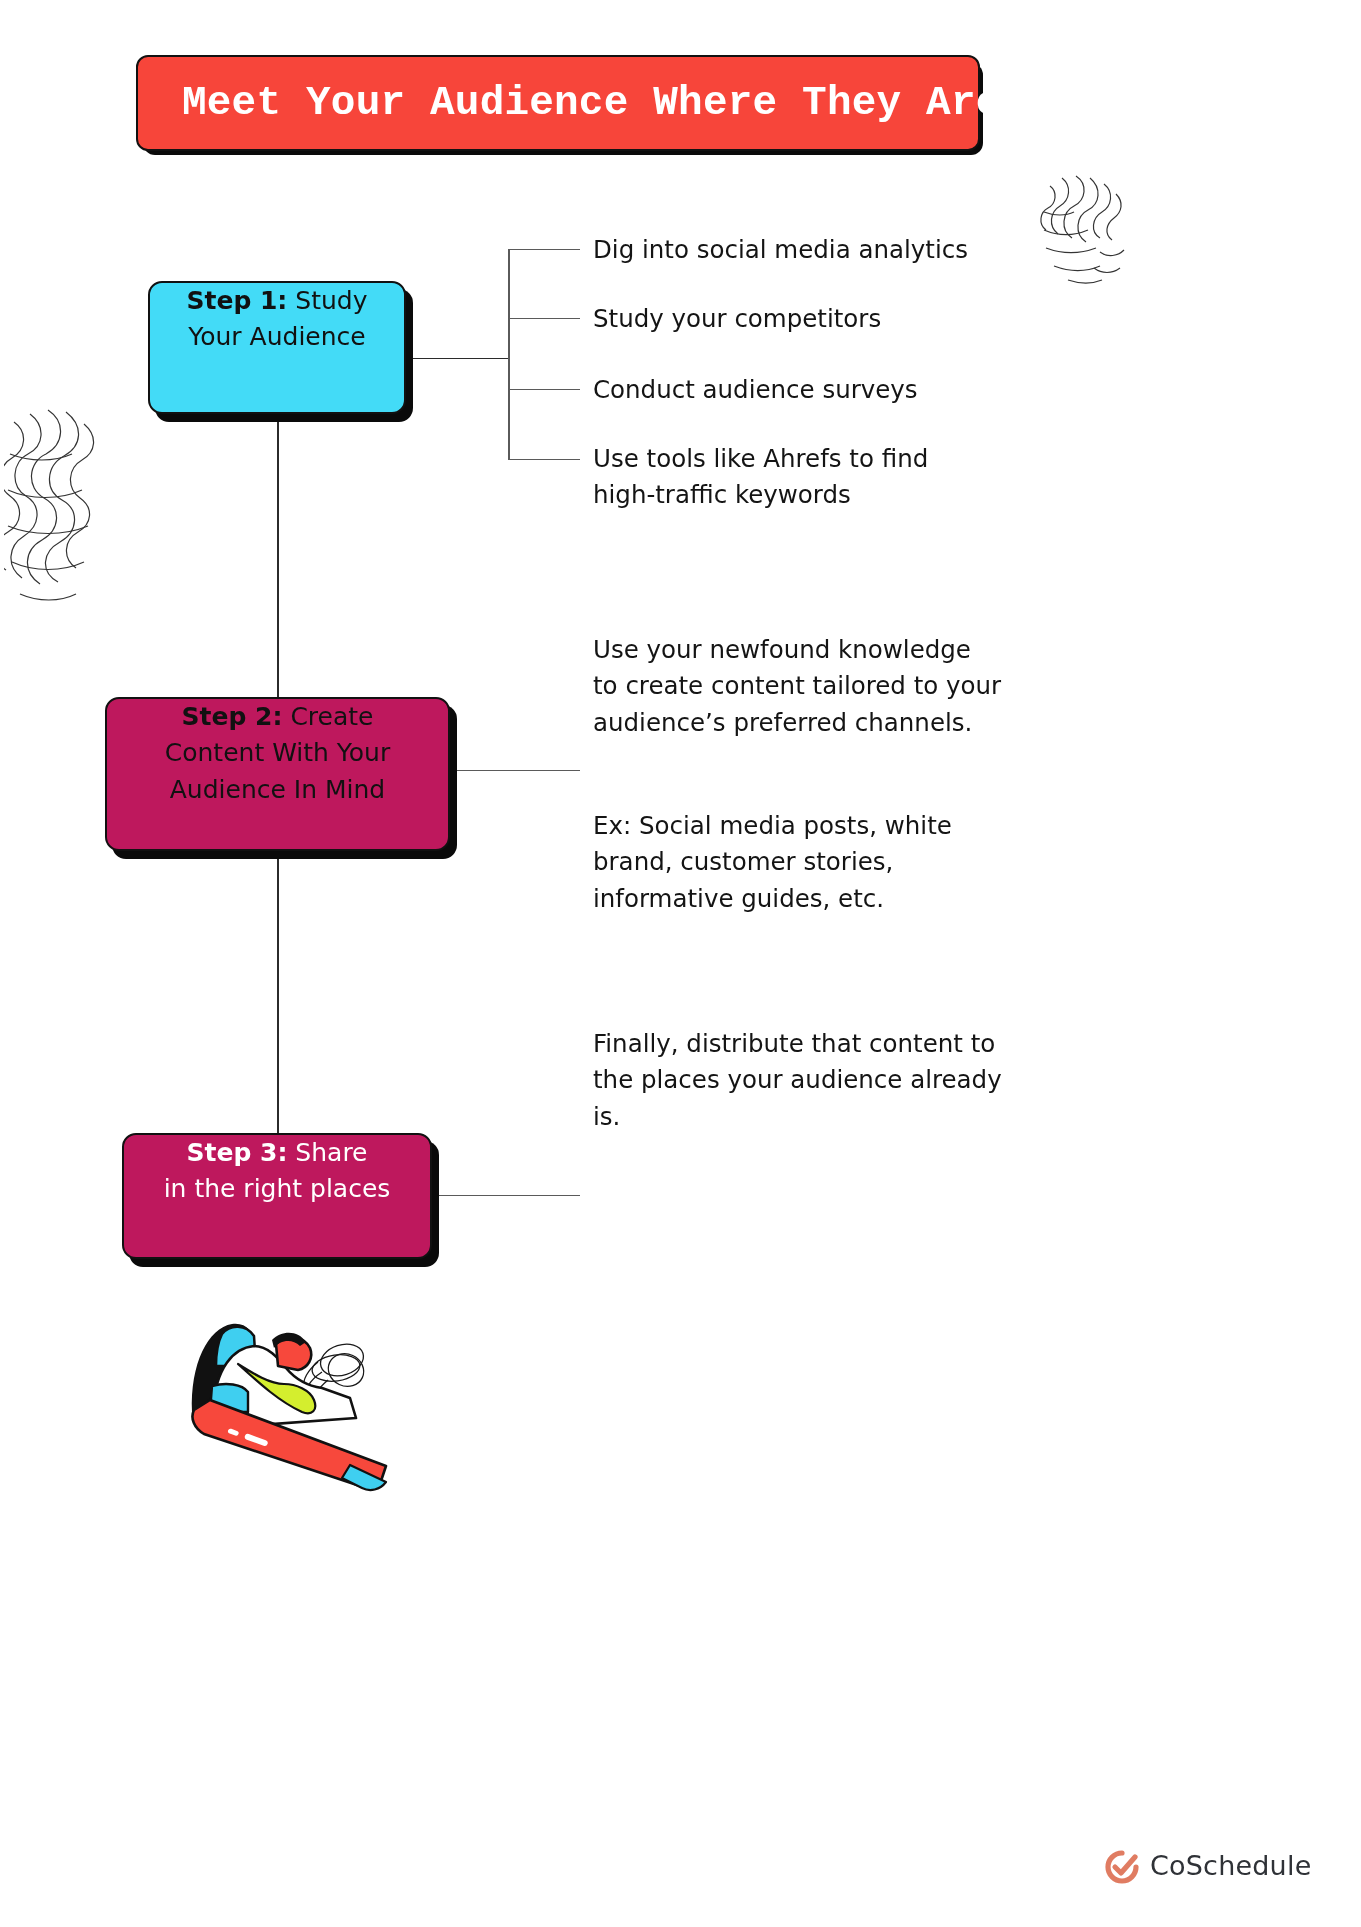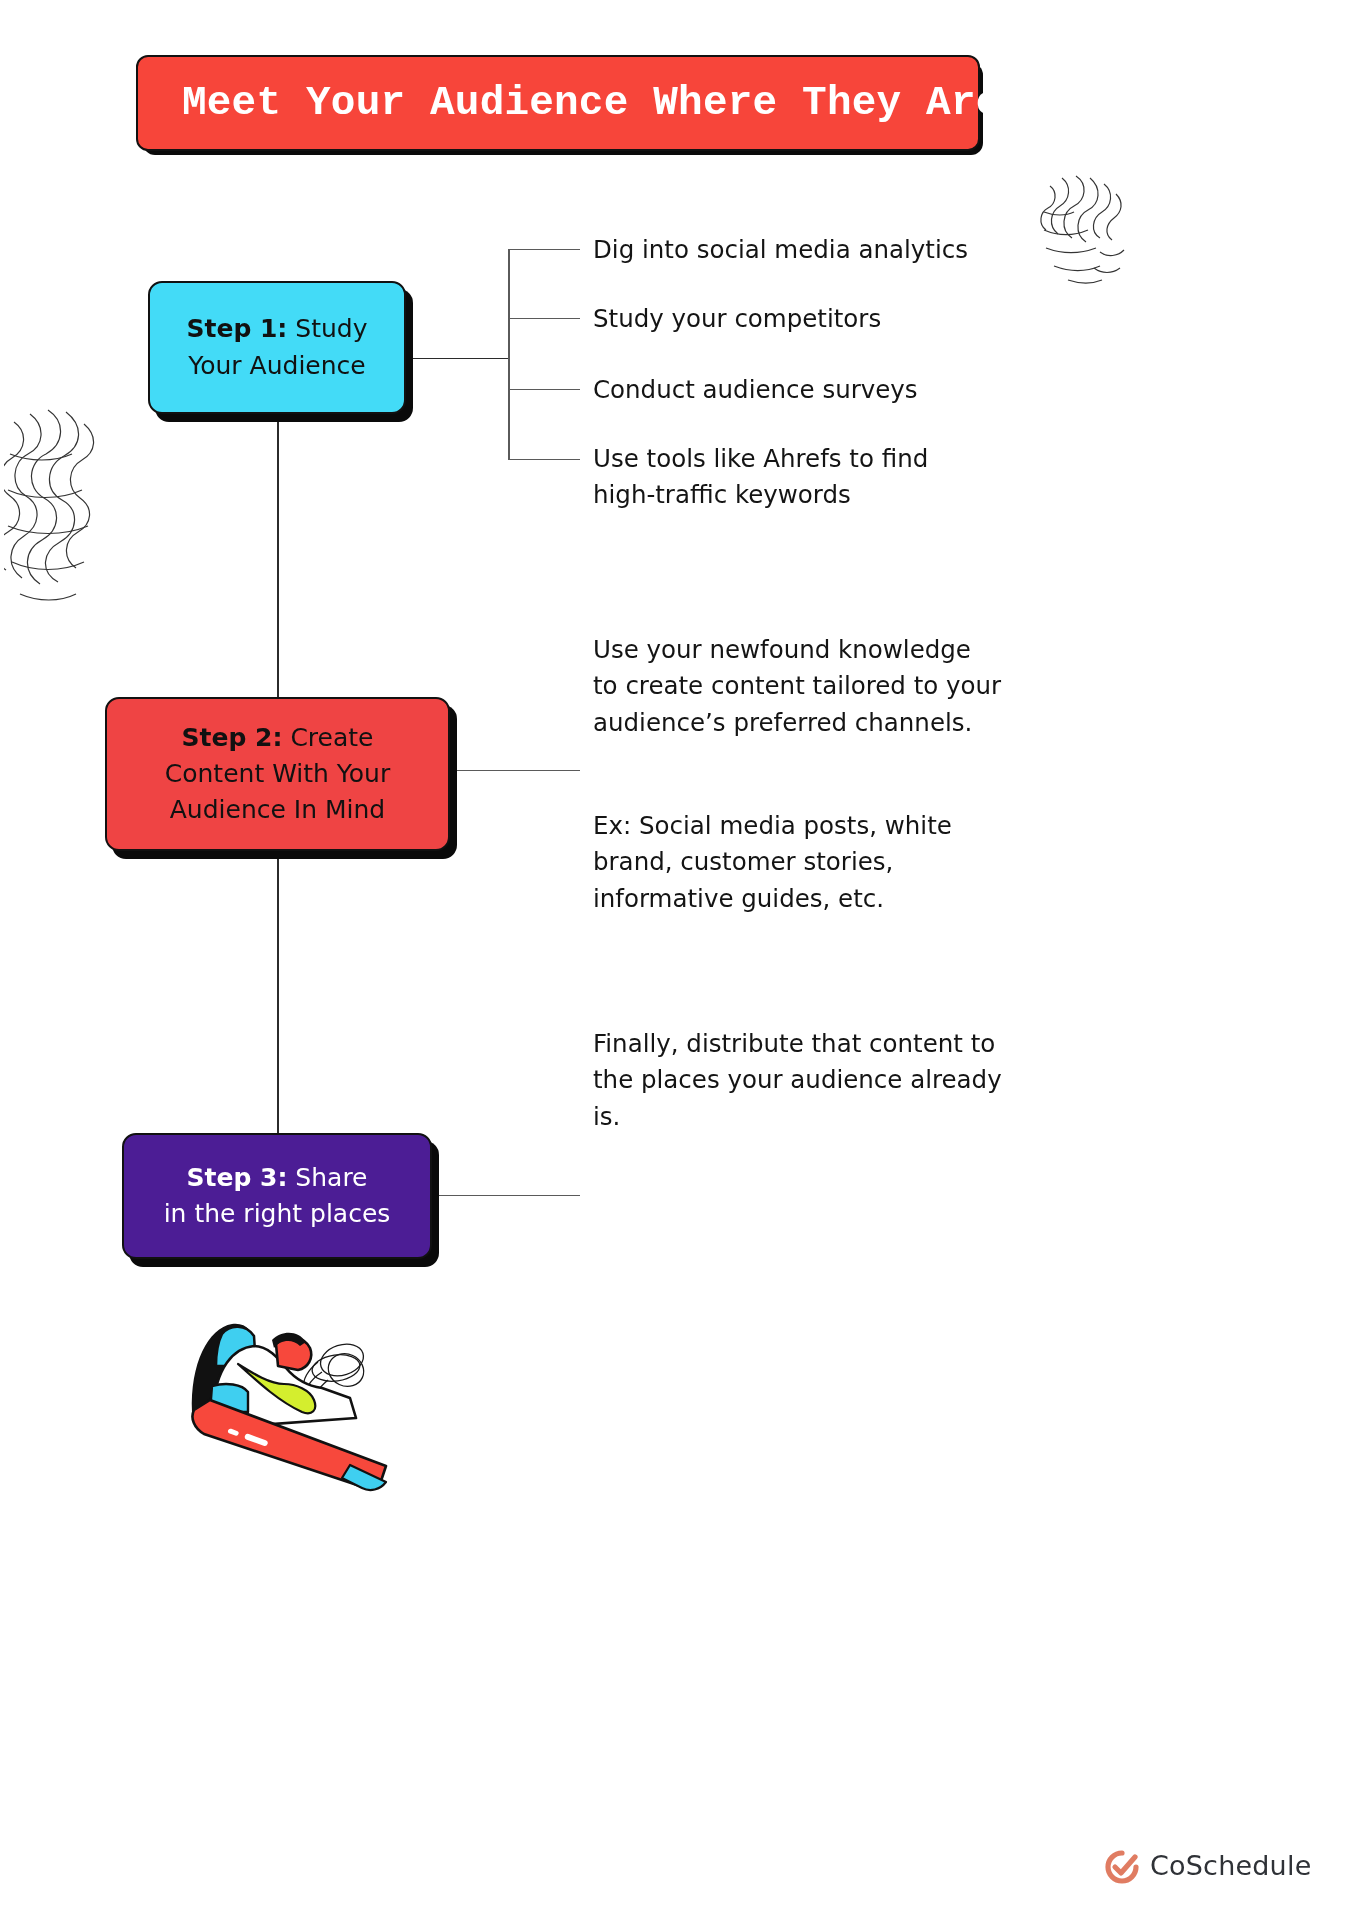--- a/index.html
+++ b/index.html
@@ -37,21 +37,21 @@
 
   
   .step{position:absolute;}
   .step-shadow{
     position:absolute;left:7px;top:8px;width:100%;height:100%;
     background:#0a0a0a;border-radius:14px;
   }
   .step-box{
     position:absolute;left:0;top:0;width:100%;height:100%;
     border:2.5px solid #111;border-radius:14px;
-    display:flex;align-items:center;justify-content:center;
+    display:flex;justify-content:center;
     text-align:center;box-sizing:border-box;
   }
   .step-text{font-size:25px;line-height:1.45;padding:0 14px;}
   .step-text b{font-weight:bold;}
 
   #step1{left:148px;top:281px;width:258px;height:133px;}
   #step1 .step-box{background:#43DBF7;}
   #step2{left:105px;top:697px;width:345px;height:154px;}
   #step2 .step-box{background:#DCF43A;}
   #step3{left:122px;top:1133px;width:310px;height:126px;}
@@ -152,37 +152,37 @@
   <div class="line hline thin" style="left:508px;top:389px;width:72px;"></div>
   <div class="line hline thin" style="left:508px;top:459px;width:72px;"></div>
 
   <div class="rtext" style="top:232px;">Dig into social media analytics</div>
   <div class="rtext" style="top:301px;">Study your competitors</div>
   <div class="rtext" style="top:372px;">Conduct audience surveys</div>
   <div class="rtext" style="top:441px;width:400px;">Use tools like Ahrefs to find high-traffic keywords</div>
 
   <div class="step" id="step2">
     <div class="step-shadow"></div>
-    <div class="step-box" style="background: #ef4444;">
+    <div class="step-box" style="background: #be185d;">
       <div class="step-text" style="color: rgb(17, 17, 17);">
         <b>Step 2:</b><span> Create</span><br>
         <span>Content With Your</span><br>
         <span>Audience In Mind</span>
       </div>
     </div>
   </div>
 
   <div class="line hline thin" style="left:457px;top:770px;width:123px;"></div>
 
   <div class="rtext" style="top:632px;width:410px;">Use your newfound knowledge to create content tailored to your audience’s preferred channels.</div>
   <div class="rtext" style="top:808px;width:400px;">Ex: Social media posts, white brand, customer stories, informative guides, etc.</div>
 
   <div class="step" id="step3">
     <div class="step-shadow"></div>
-    <div class="step-box" style="background: #4c1d95;">
+    <div class="step-box" style="background: #be185d;">
       <div class="step-text" style="color: rgb(255, 255, 255);">
         <b>Step 3:</b><span> Share</span><br>
         <span>in the right places</span>
       </div>
     </div>
   </div>
 
   <div class="line hline thin" style="left:439px;top:1195px;width:141px;"></div>
 
   <div class="rtext" style="top:1026px;width:410px;">Finally, distribute that content to the places your audience already is.</div>

